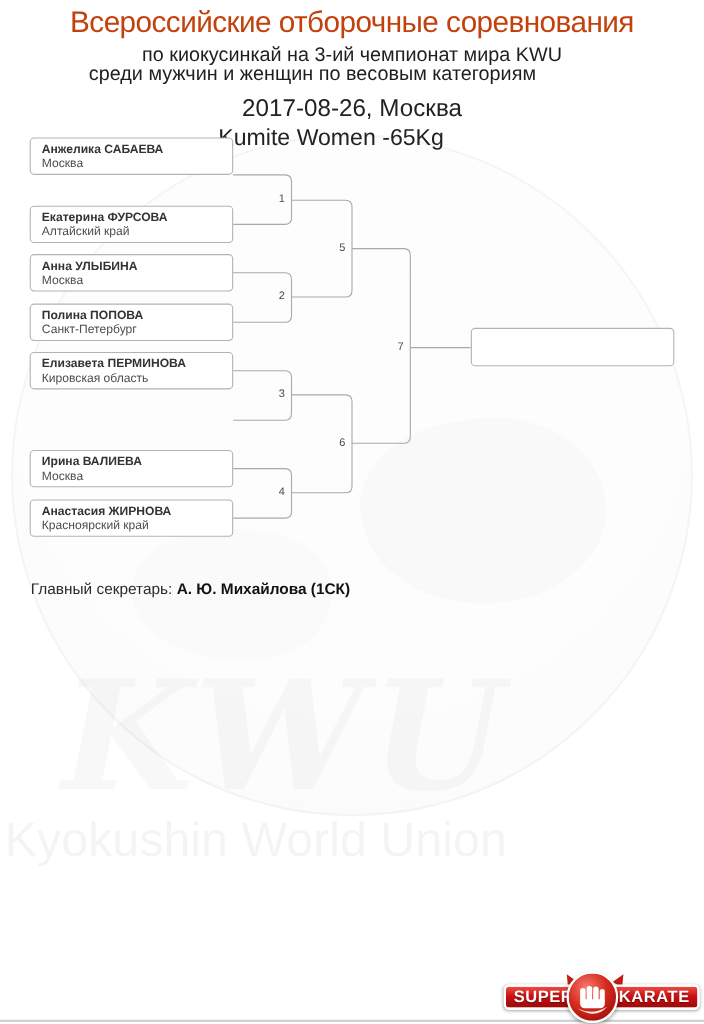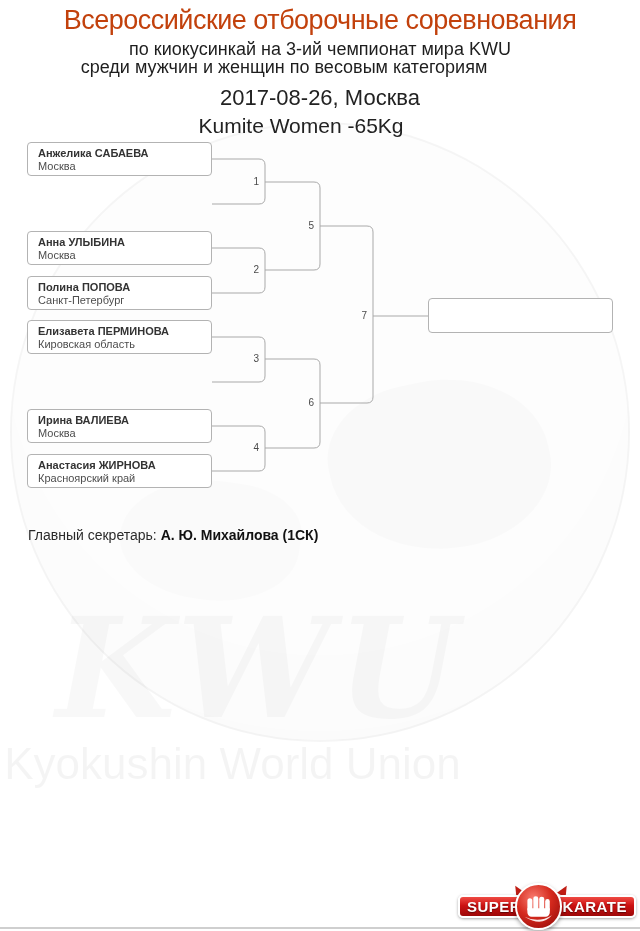--- a/index.html
+++ b/index.html
@@ -67,21 +67,21 @@
 
   
   .bracket-lines { position:absolute; left:0; top:0; width:640px; height:931px; z-index:1; }
   .pbox {
     position:absolute; left:27px; width:185px; height:34px;
     background:#ffffff; border:1px solid #b3b3b3; border-radius:4px;
     padding:4px 10px; z-index:2;
   }
   .pbox .nm { display:block; font-size:11px; line-height:1.15; font-weight:bold; color:#333; white-space:nowrap; }
   .pbox .rg { display:block; font-size:11px; line-height:1.15; font-weight:400; color:#4d4d4d; white-space:nowrap; }
-  .pb1{top:142px}.pb2{top:187px}.pb3{top:231px}.pb4{top:276px}
+  .pb1{top:125px}.pb2{top:187px}.pb3{top:231px}.pb4{top:276px}
   .pb5{top:320px}.pb6{top:365px}.pb7{top:409px}.pb8{top:454px}
   .winner-box {
     position:absolute; left:428px; top:298px; width:185px; height:35px;
     background:#ffffff; border:1px solid #b3b3b3; border-radius:4px; z-index:2;
   }
   .mnum {
     position:absolute; width:16px; text-align:right;
     font-size:10px; line-height:14px; color:#4a4a4a; z-index:2;
   }
   .mn1{left:243px; top:175px}.mn2{left:243px; top:263px}
@@ -165,20 +165,24 @@
       M320 226 H367
       M314 359 Q320 359 320 365 V442 Q320 448 314 448
       M320 403 H367
       M367 226 Q373 226 373 232 V397 Q373 403 367 403
       M373 316 H428"></path>
   </svg>
 
   <div class="pbox pb1">
     <span class="nm">Анжелика САБАЕВА</span>
     <span class="rg">Москва</span>
+  </div>
+  <div class="pbox pb2">
+    <span class="nm">Екатерина ФУРСОВА</span>
+    <span class="rg">Алтайский край</span>
   </div>
   <div class="pbox pb3">
     <span class="nm">Анна УЛЫБИНА</span>
     <span class="rg">Москва</span>
   </div>
   <div class="pbox pb4">
     <span class="nm">Полина ПОПОВА</span>
     <span class="rg">Санкт-Петербург</span>
   </div>
   <div class="pbox pb5">

